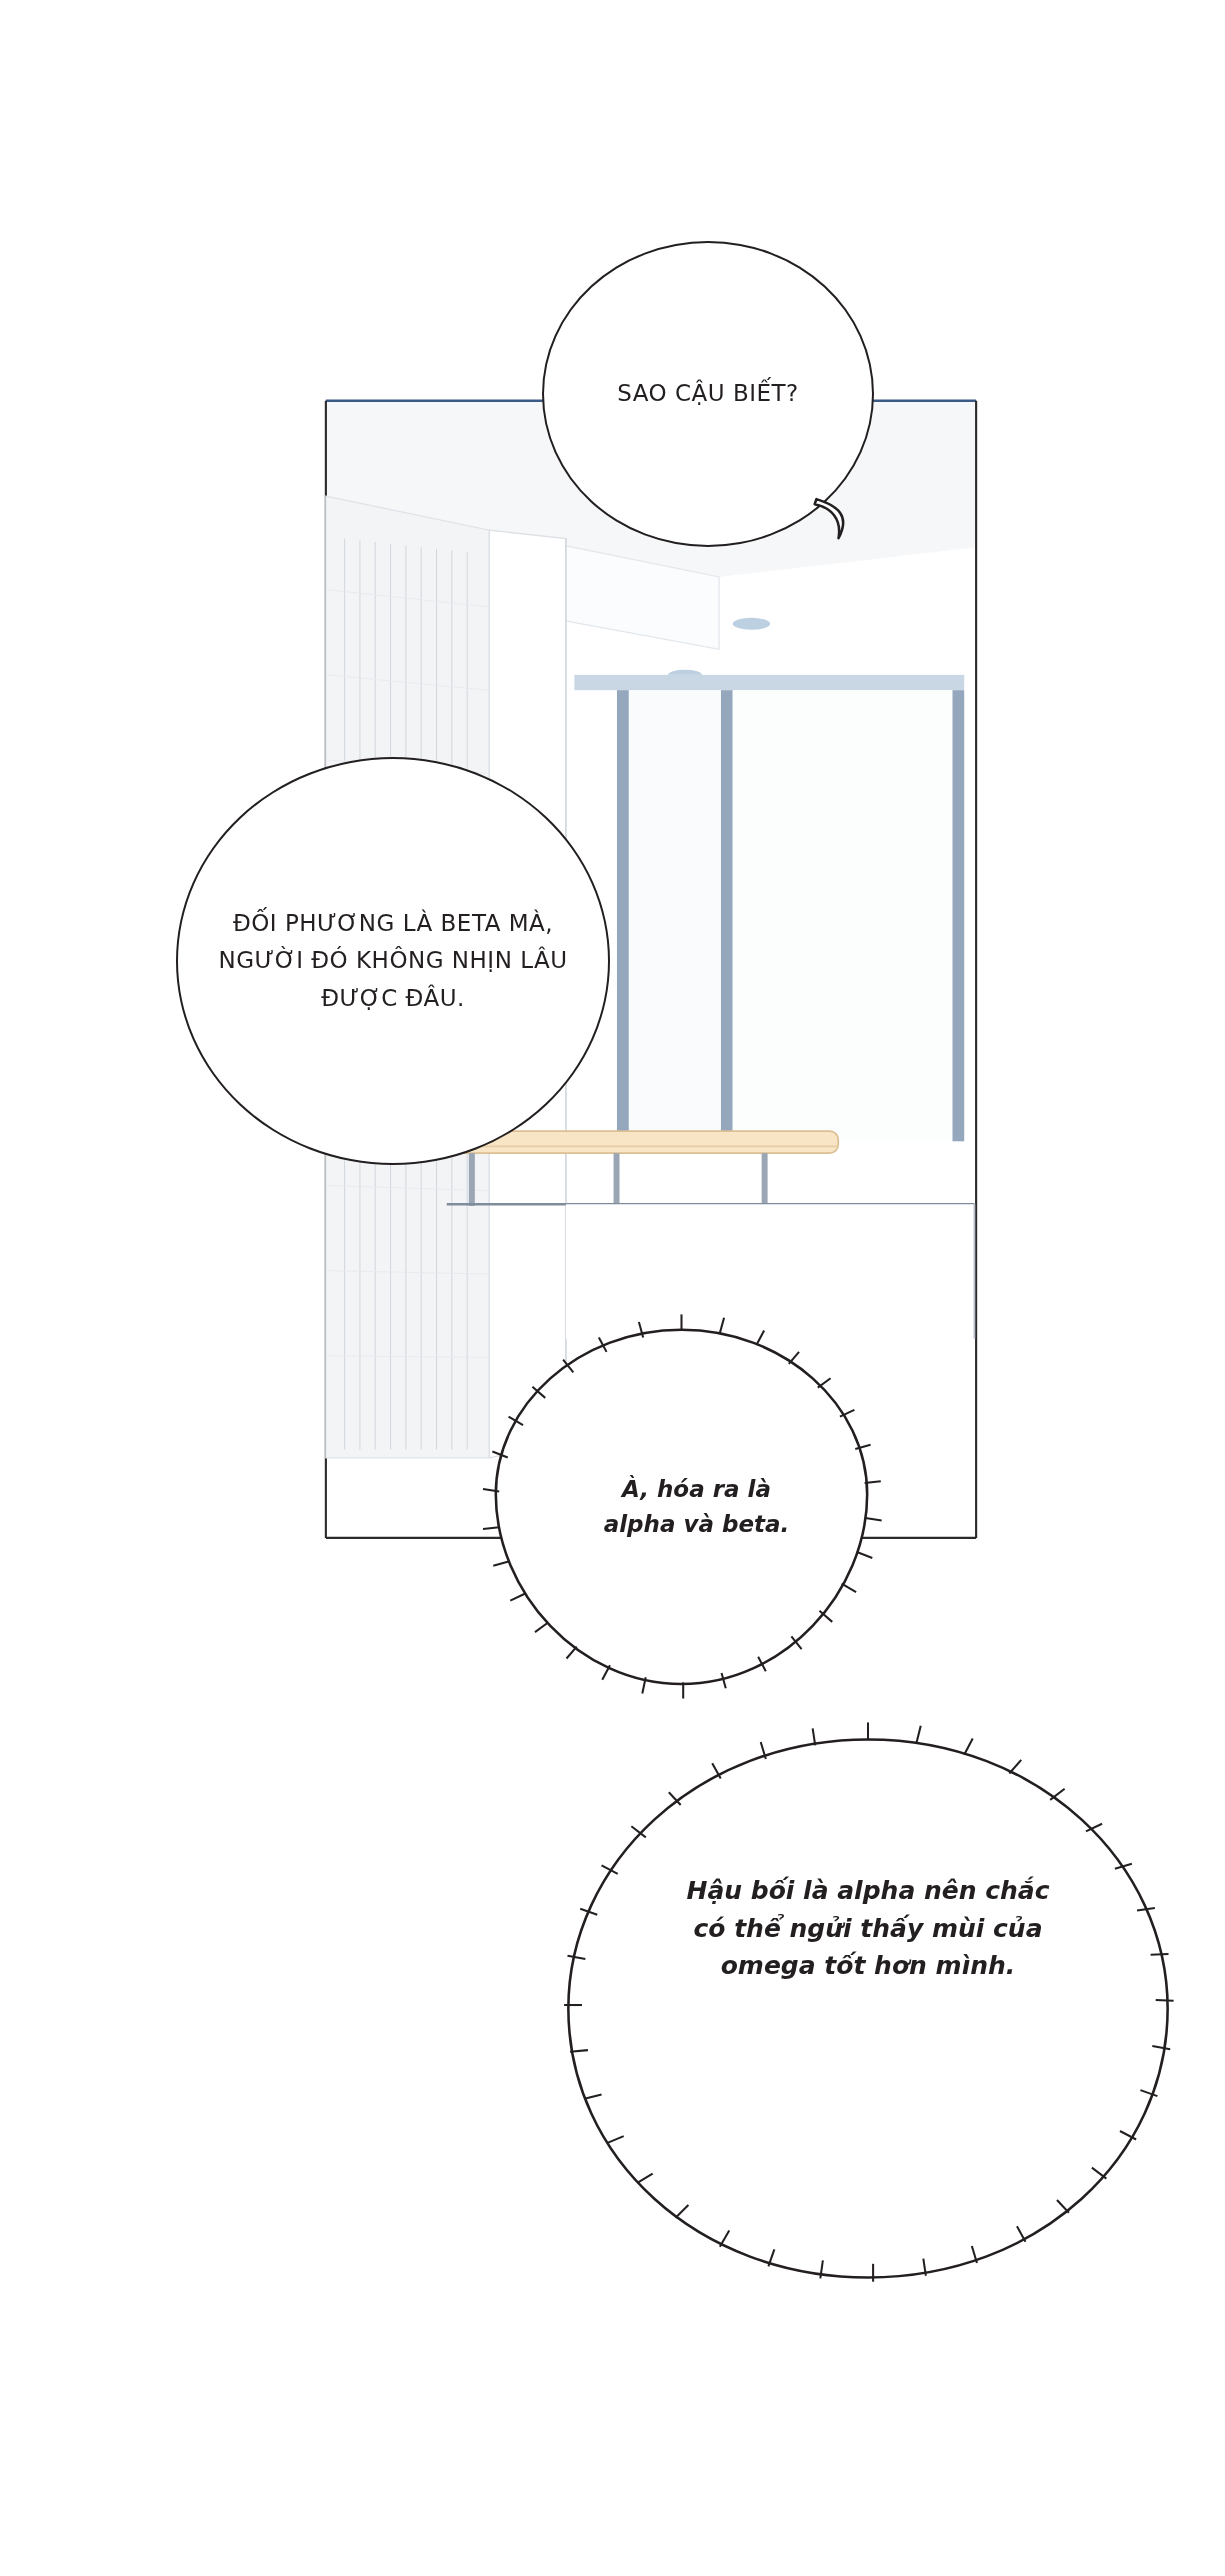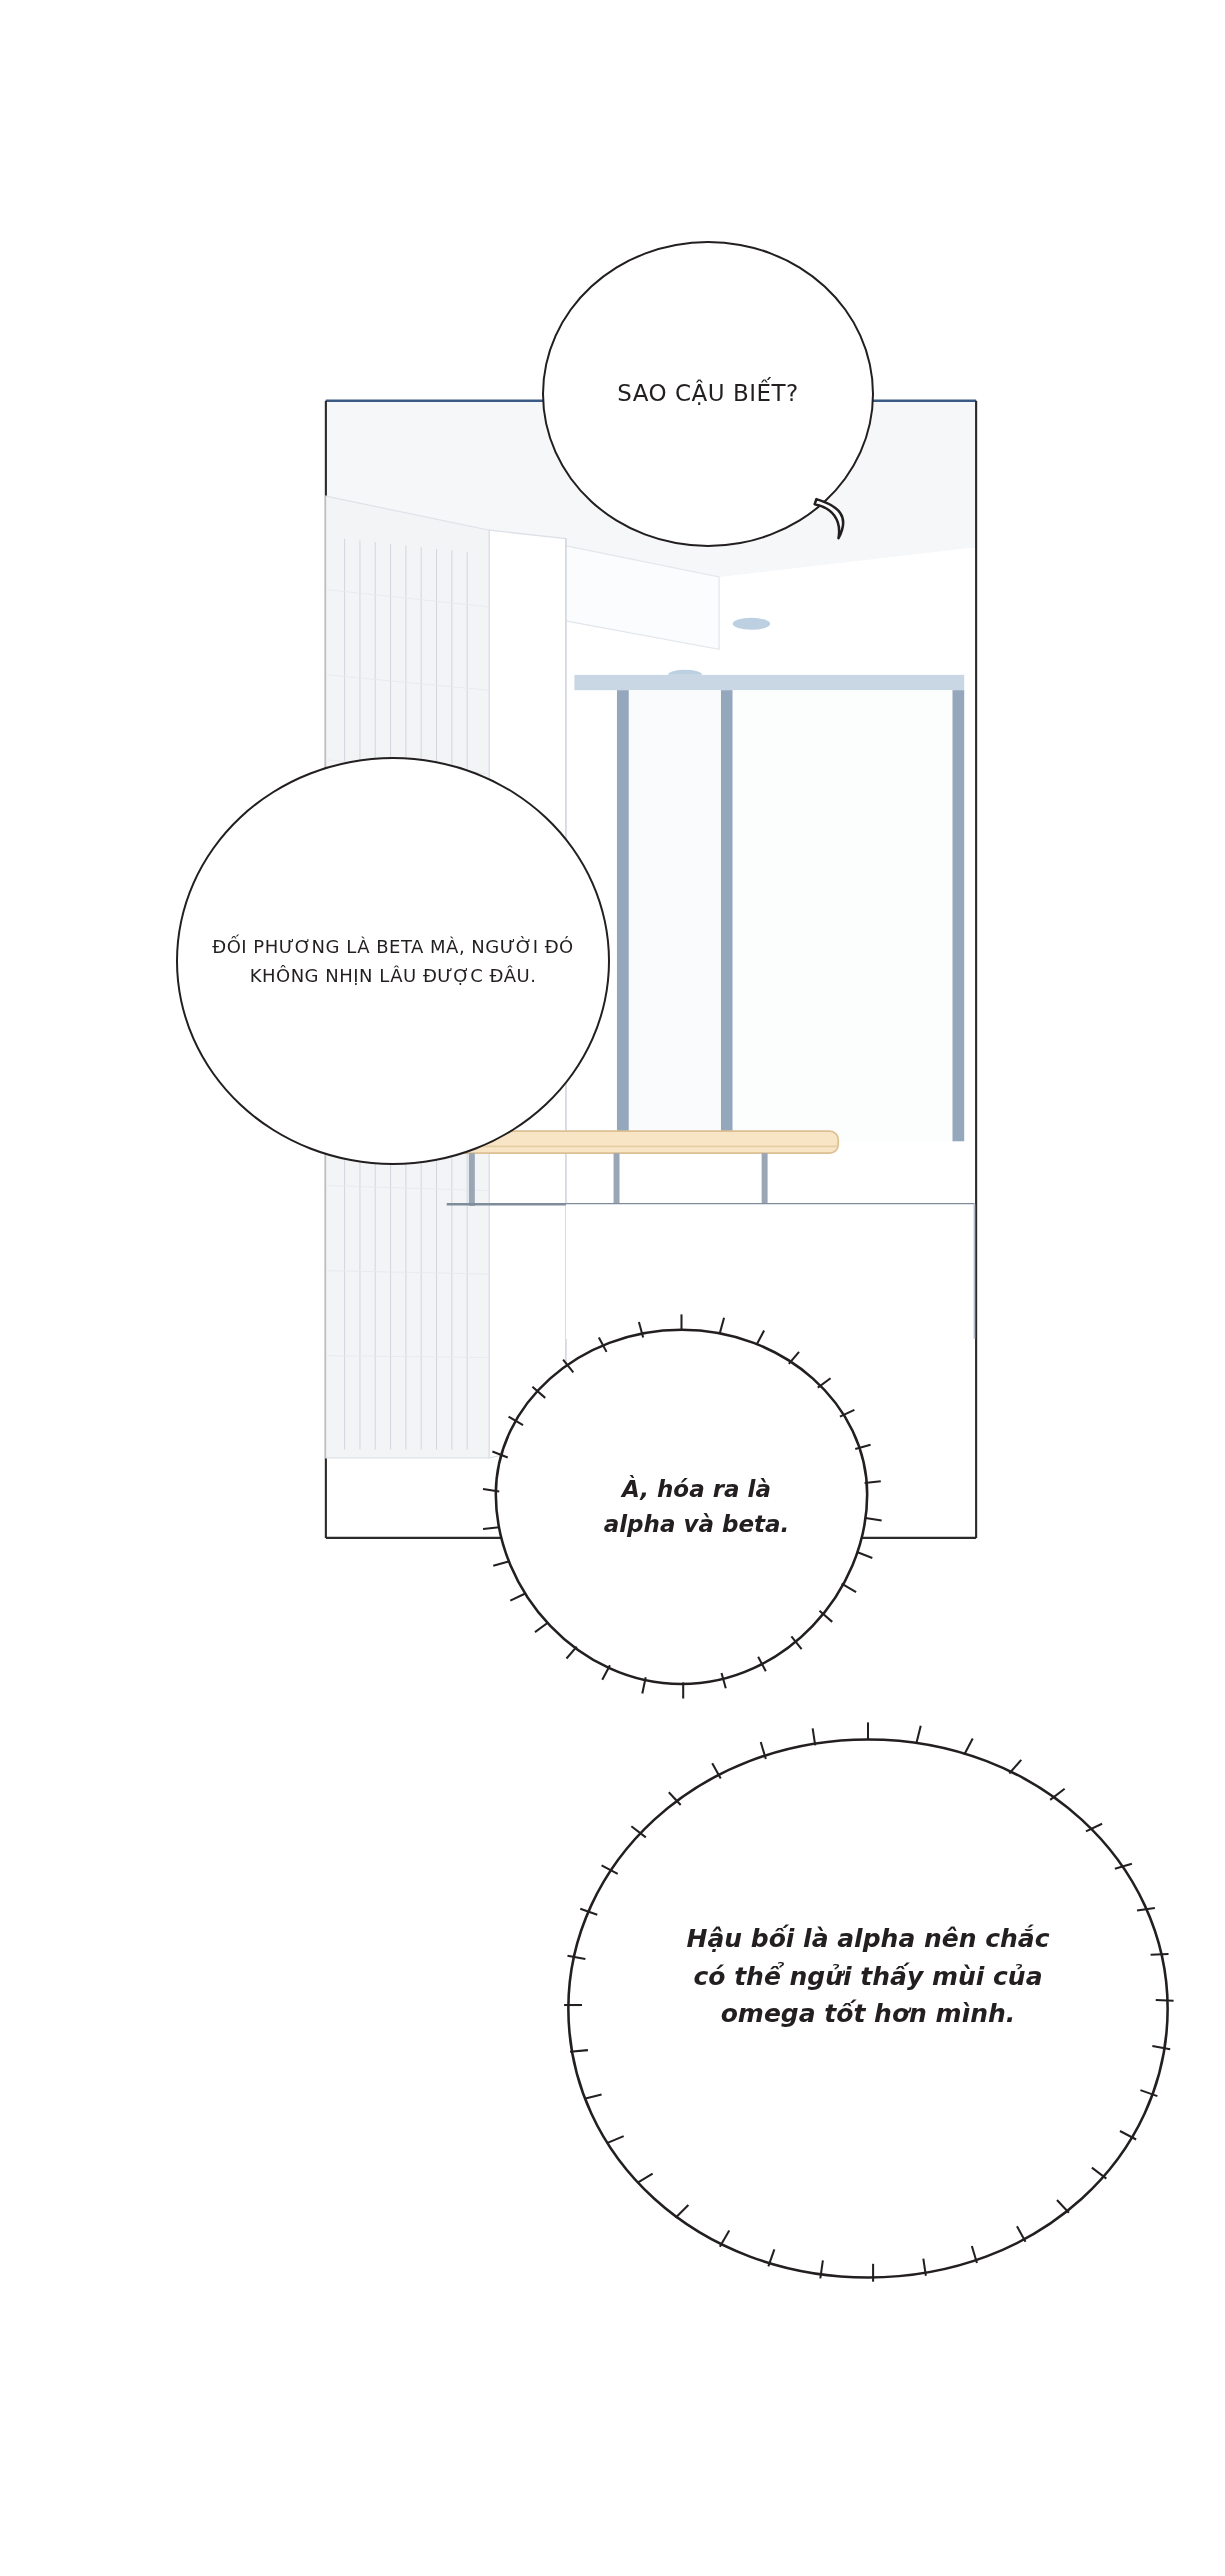--- a/index.html
+++ b/index.html
@@ -71,21 +71,21 @@
   }
 
   
   #balloon-2 {
     left: 176px;
     top: 757px;
     width: 434px;
     height: 408px;
   }
   #balloon-2 .txt {
-    font-size: 18px;
+    font-size: 23px;
     line-height: 1.62;
   }
 
   
   .thought {
     position: absolute;
   }
   .thought svg {
     display: block;
     overflow: visible;
@@ -106,21 +106,20 @@
     width: 221px;
     font-size: 23px;
   }
 
   #thought-2 { left: 536px; top: 1719px; width: 664px; height: 579px; }
   #thought-2-text {
     left: 681px;
     top: 1872px;
     width: 374px;
     font-size: 25px;
-    margin-top: 48px;
   }
 </style>
 </head>
 <body>
 
 <div id="page">
 
   <div class="panel">
     <svg viewBox="0 0 780 1350" xmlns="http://www.w3.org/2000/svg">
 

